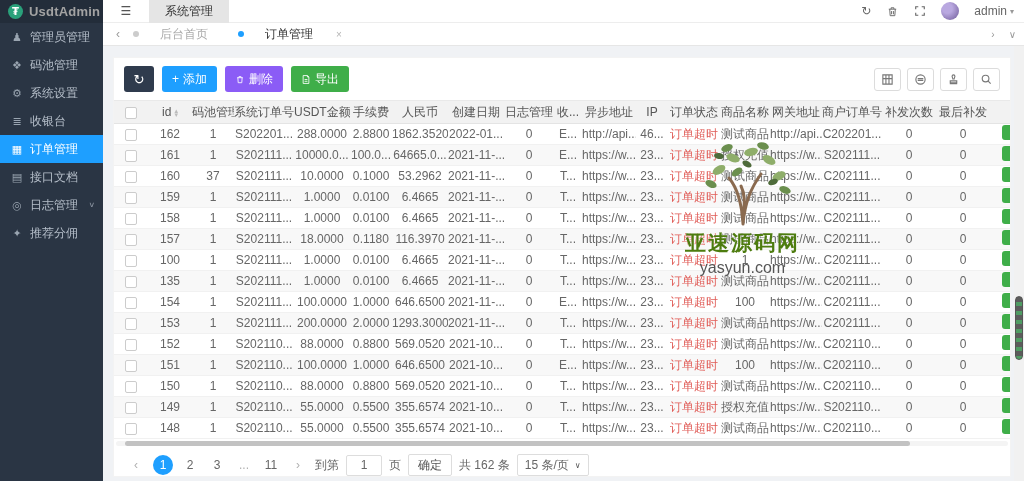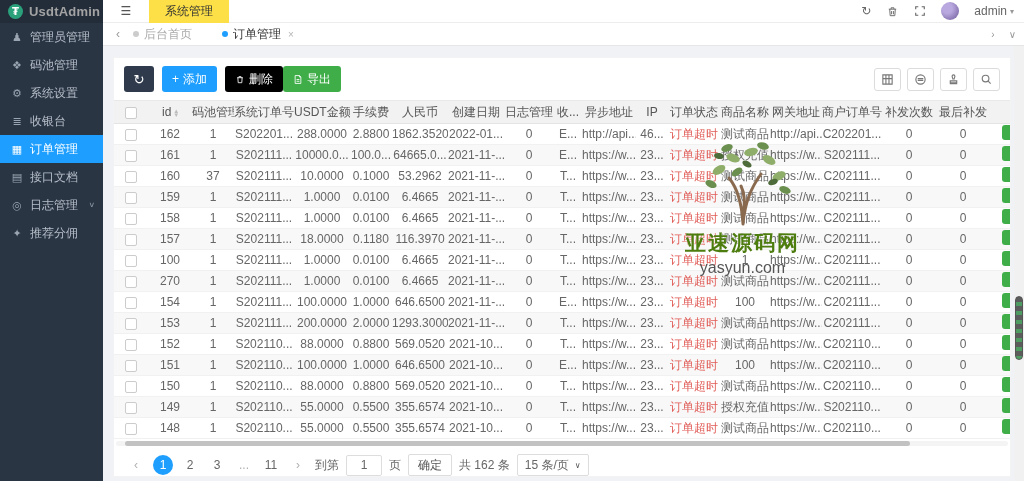--- a/index.html
+++ b/index.html
@@ -18,49 +18,49 @@
     font-size:12px; cursor:pointer; gap:7px; }
   .side-item .s-icon { font-size:11px; width:12px; text-align:center; color:#9aa5b1; flex:0 0 auto; }
   .side-item.active { background:#1E9FFF; color:#fff; }
   .side-item.active .s-icon { color:#fff; }
   .side-item .chev { margin-left:auto; font-size:9px; color:#8a93a0; transform:scaleY(.8); }
 
   
   .main { position:absolute; left:103px; top:0; width:921px; height:481px; }
   .topbar { height:23px; background:#fff; border-bottom:1px solid #ededed; display:flex; align-items:center; }
   .hamburger { width:46px; text-align:center; color:#555; font-size:12px; cursor:pointer; }
-  .top-tab { height:23px; line-height:23px; padding:0 16px; background:#fde047; color:#333; cursor:pointer; }
+  .top-tab { height:23px; line-height:23px; padding:0 16px; background:#e5e5e5; color:#333; cursor:pointer; }
   .top-right { margin-left:auto; display:flex; align-items:center; gap:15px; padding-right:10px; }
   .tb-ic { color:#666; font-size:12px; cursor:pointer; display:flex; align-items:center; }
   .avatar { width:18px; height:18px; border-radius:50%; cursor:pointer;
     background:radial-gradient(circle at 35% 35%, #b9a8e0 0 30%, #8d7ab5 70%, #6f5f9c 100%); }
   .admin-box { display:flex; align-items:center; gap:3px; color:#666; cursor:pointer; }
   .admin-caret { font-size:8px; color:#999; }
 
   
   .tabbar { height:23px; background:#fff; border-bottom:1px solid #e6e6e6; display:flex; align-items:center; position:relative; }
   .tab-scroll { width:30px; text-align:center; color:#999; font-size:12px; cursor:pointer; }
-  .crumb-tab { display:flex; align-items:center; gap:5px; margin-right:30px; cursor:pointer; color:#a9a9a9;text-align:center; }
+  .crumb-tab { display:flex; align-items:center; gap:21px; margin-right:30px; cursor:pointer; color:#a9a9a9;text-align:center; }
   .crumb-tab .dot { width:6px; height:6px; border-radius:50%; background:#ccc; }
   .crumb-tab.active { color:#333; }
   .crumb-tab.active .dot { background:#1E9FFF; }
   .crumb-tab .x { color:#b5b5b5; font-size:10px; margin-left:2px; }
   .tabbar-right { position:absolute; right:8px; top:0; height:23px; display:flex; align-items:center; gap:14px; color:#999; }
   .tabbar-right span { cursor:pointer; font-size:10px; }
 
   
   .content { position:absolute; left:0; top:46px; width:921px; height:435px; background:#f0f2f5; padding:11px 13px 4px 10px; }
   .card { background:#fff; width:898px; height:420px; position:relative; overflow:hidden; border:1px solid #f3f3f3; }
 
   .toolbar { display:flex; align-items:center; padding:8px 10px 8px 10px; }
   .btn { height:26px; border:none; border-radius:3px; color:#fff; font-size:12px; display:flex;
     align-items:center; gap:4px; padding:0 10px; cursor:pointer; font-family:inherit; }
   .btn-refresh { width:30px; justify-content:center; background:#2f3b4d; padding:0; margin-right:8px; font-size:13px; }
   .btn-add { background:#1E9FFF; margin-right:8px; }
-  .btn-del { background:#000000; margin-right:0; }
+  .btn-del { background:#8b5cf6; margin-right:8px; }
   .btn-exp { background:#3fae49; }
   .toolbar-right { margin-left:auto; display:flex; gap:6px; }
   .ibtn { width:27px; height:23px; border:1px solid #dcdcdc; background:#fff; border-radius:3px;
     display:flex; align-items:center; justify-content:center; cursor:pointer; }
   .ibtn svg { stroke:#777; fill:none; stroke-width:1.2; }
 
   
   .table-wrap { width:898px; overflow:hidden; }
   table { border-collapse:collapse; table-layout:fixed; width:916px; }
   th { background:#f2f2f2; color:#555; font-weight:normal; height:23px; font-size:12px;
@@ -438,21 +438,21 @@
                   <td class="red">订单超时</td>
                   <td>1</td>
                   <td>https://w...</td>
                   <td>C202111...</td>
                   <td>0</td>
                   <td>0</td>
                   <td style="text-align: left;"><span class="row-action"></span></td>
                 </tr>
                 <tr>
                   <td><span class="cbx"></span></td>
-                  <td>270</td>
+                  <td>135</td>
                   <td>1</td>
                   <td>S202111...</td>
                   <td>1.0000</td>
                   <td>0.0100</td>
                   <td>6.4665</td>
                   <td>2021-11-...</td>
                   <td>0</td>
                   <td>T...</td>
                   <td>https://w...</td>
                   <td>23...</td>

